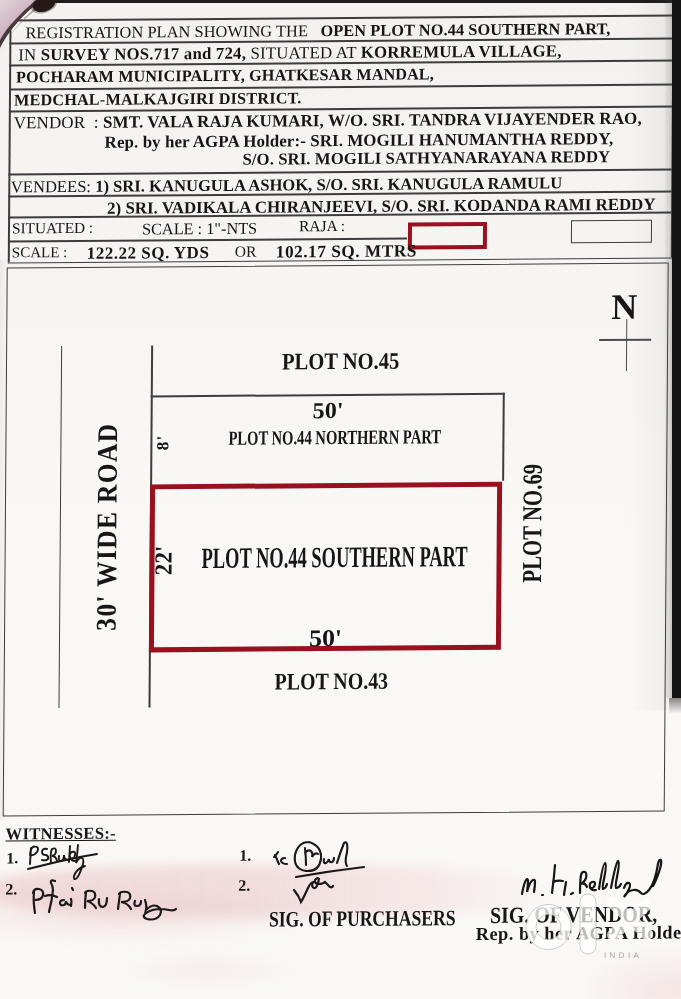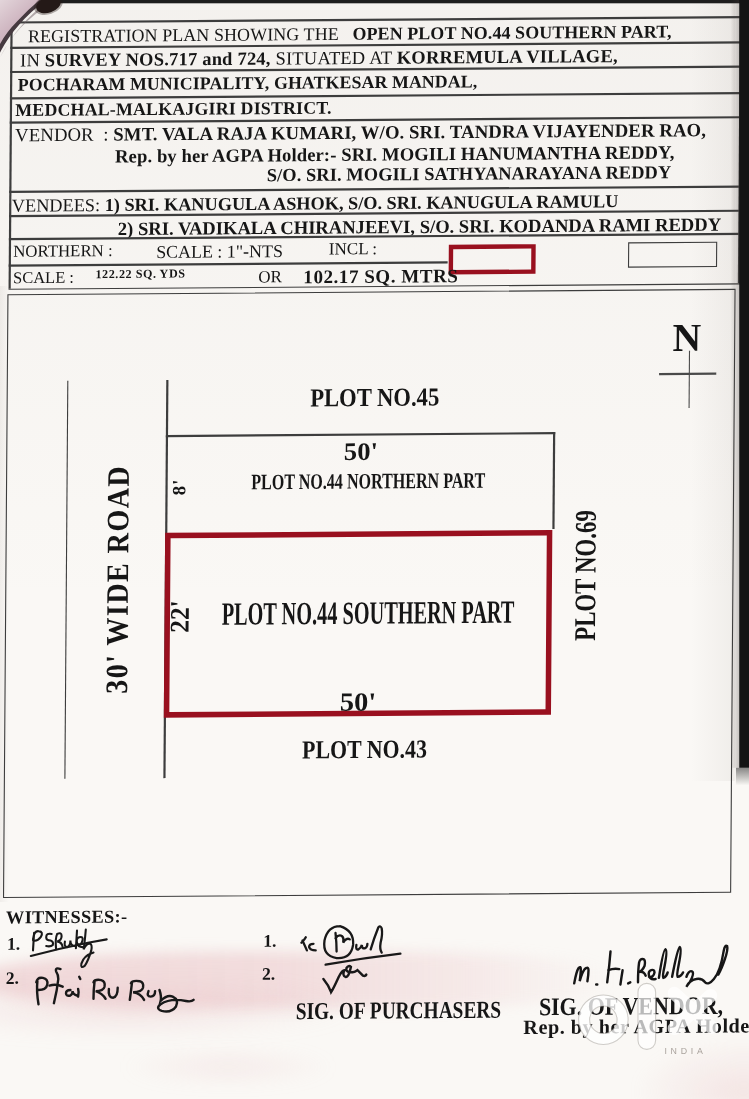--- a/index.html
+++ b/index.html
@@ -65,35 +65,35 @@
   <div class="hl" style="left:6px;top:171px;width:665px;"></div>
 
   <div class="row" style="top:174.5px;font-size:16.6px;padding-left:2.5px;">VENDEES: <span class="b">1) SRI. KANUGULA ASHOK, S/O. SRI. KANUGULA RAMULU</span></div>
 
   <div class="hl" style="left:6px;top:193px;width:665px;"></div>
 
   <div class="row b" style="top:196.5px;font-size:16.9px;padding-left:99px;">2) SRI. VADIKALA CHIRANJEEVI, S/O. SRI. KODANDA RAMI REDDY</div>
 
   <div class="hl" style="left:6px;top:214px;width:665px;"></div>
 
-  <div class="ab" style="left:10px;top:218px;font-size:15.3px;">NORTHERN :</div>
+  <div class="ab" style="left:10px;top:218px;font-size:15.3px;">SITUATED :</div>
 
   <div class="ab" style="left:140px;top:218px;font-size:16.3px;">SCALE : 1"-NTS</div>
 
-  <div class="ab" style="left:297px;top:218px;font-size:15.5px;">INCL :</div>
+  <div class="ab" style="left:297px;top:218px;font-size:15.5px;">RAJA :</div>
 
   <div class="ab" style="left:406px;top:223px;width:79px;height:27px;border:4.5px solid #99101f;box-sizing:border-box;"></div>
 
   <div class="ab" style="left:569px;top:222px;width:81px;height:23px;border:1.6px solid #3d3d3d;box-sizing:border-box;"></div>
 
   <div class="hl" style="left:6px;top:238px;width:399px;"></div>
 
   <div class="ab" style="left:10px;top:243px;font-size:15px;">SCALE :</div>
 
-  <div class="ab b" style="left:85px;top:241.5px;font-size:11px;letter-spacing:0.5px;">122.22&nbsp;SQ. YDS</div>
+  <div class="ab b" style="left:85px;top:241.5px;font-size:17px;letter-spacing:0.5px;">122.22&nbsp;SQ. YDS</div>
 
   <div class="ab" style="left:233px;top:243px;font-size:15.5px;">OR</div>
 
   <div class="ab b" style="left:274px;top:241.5px;font-size:17.3px;letter-spacing:0.5px;">102.17&nbsp;SQ. MTRS</div>
 
   <div class="hl" style="left:6px;top:259.5px;width:665px;"></div>
 
   <div class="ab" style="left:5px;top:265px;width:662px;height:549px;border:1.8px solid #3d3d3d;box-sizing:border-box;"></div>
 
   <div class="vl" style="left:59.5px;top:344px;height:362px;"></div>
@@ -125,21 +125,21 @@
   <div class="lbl" style="left:276px;top:669px;font-size:23.5px;transform:scale(0.846,1);">PLOT NO.43</div>
 
   <div class="lbl" style="left:518px;top:584px;font-size:24.5px;transform:rotate(-90deg) scale(0.85,1.12);">PLOT NO.69</div>
 
   <div class="ab b" style="left:610px;top:291px;font-size:36px;line-height:1;">N</div>
 
   <div class="vl" style="left:624.5px;top:321px;height:52px;background:#4a4a4a;"></div>
 
   <div class="hl" style="left:598px;top:341px;width:52px;background:#4a4a4a;"></div>
 
-  <div class="ab b" style="left:8px;top:822px;font-size:16.6px;letter-spacing:0.3px;text-align:center;">WITNESSES:-</div>
+  <div class="ab b" style="left:8px;top:822px;font-size:16.6px;text-decoration:underline;letter-spacing:0.3px;text-align:center;">WITNESSES:-</div>
 
   <div class="ab b" style="left:9px;top:848px;font-size:16px;">1.</div>
 
   <div class="ab b" style="left:8px;top:879px;font-size:16px;">2.</div>
 
   <div class="ab b" style="left:242px;top:847px;font-size:16px;">1.</div>
 
   <div class="ab b" style="left:241px;top:877px;font-size:16px;">2.</div>
 
   <div class="ab b" style="left:272px;top:906px;font-size:22px;transform:scale(0.8,1);transform-origin:0 0;">SIG. OF PURCHASERS</div>

